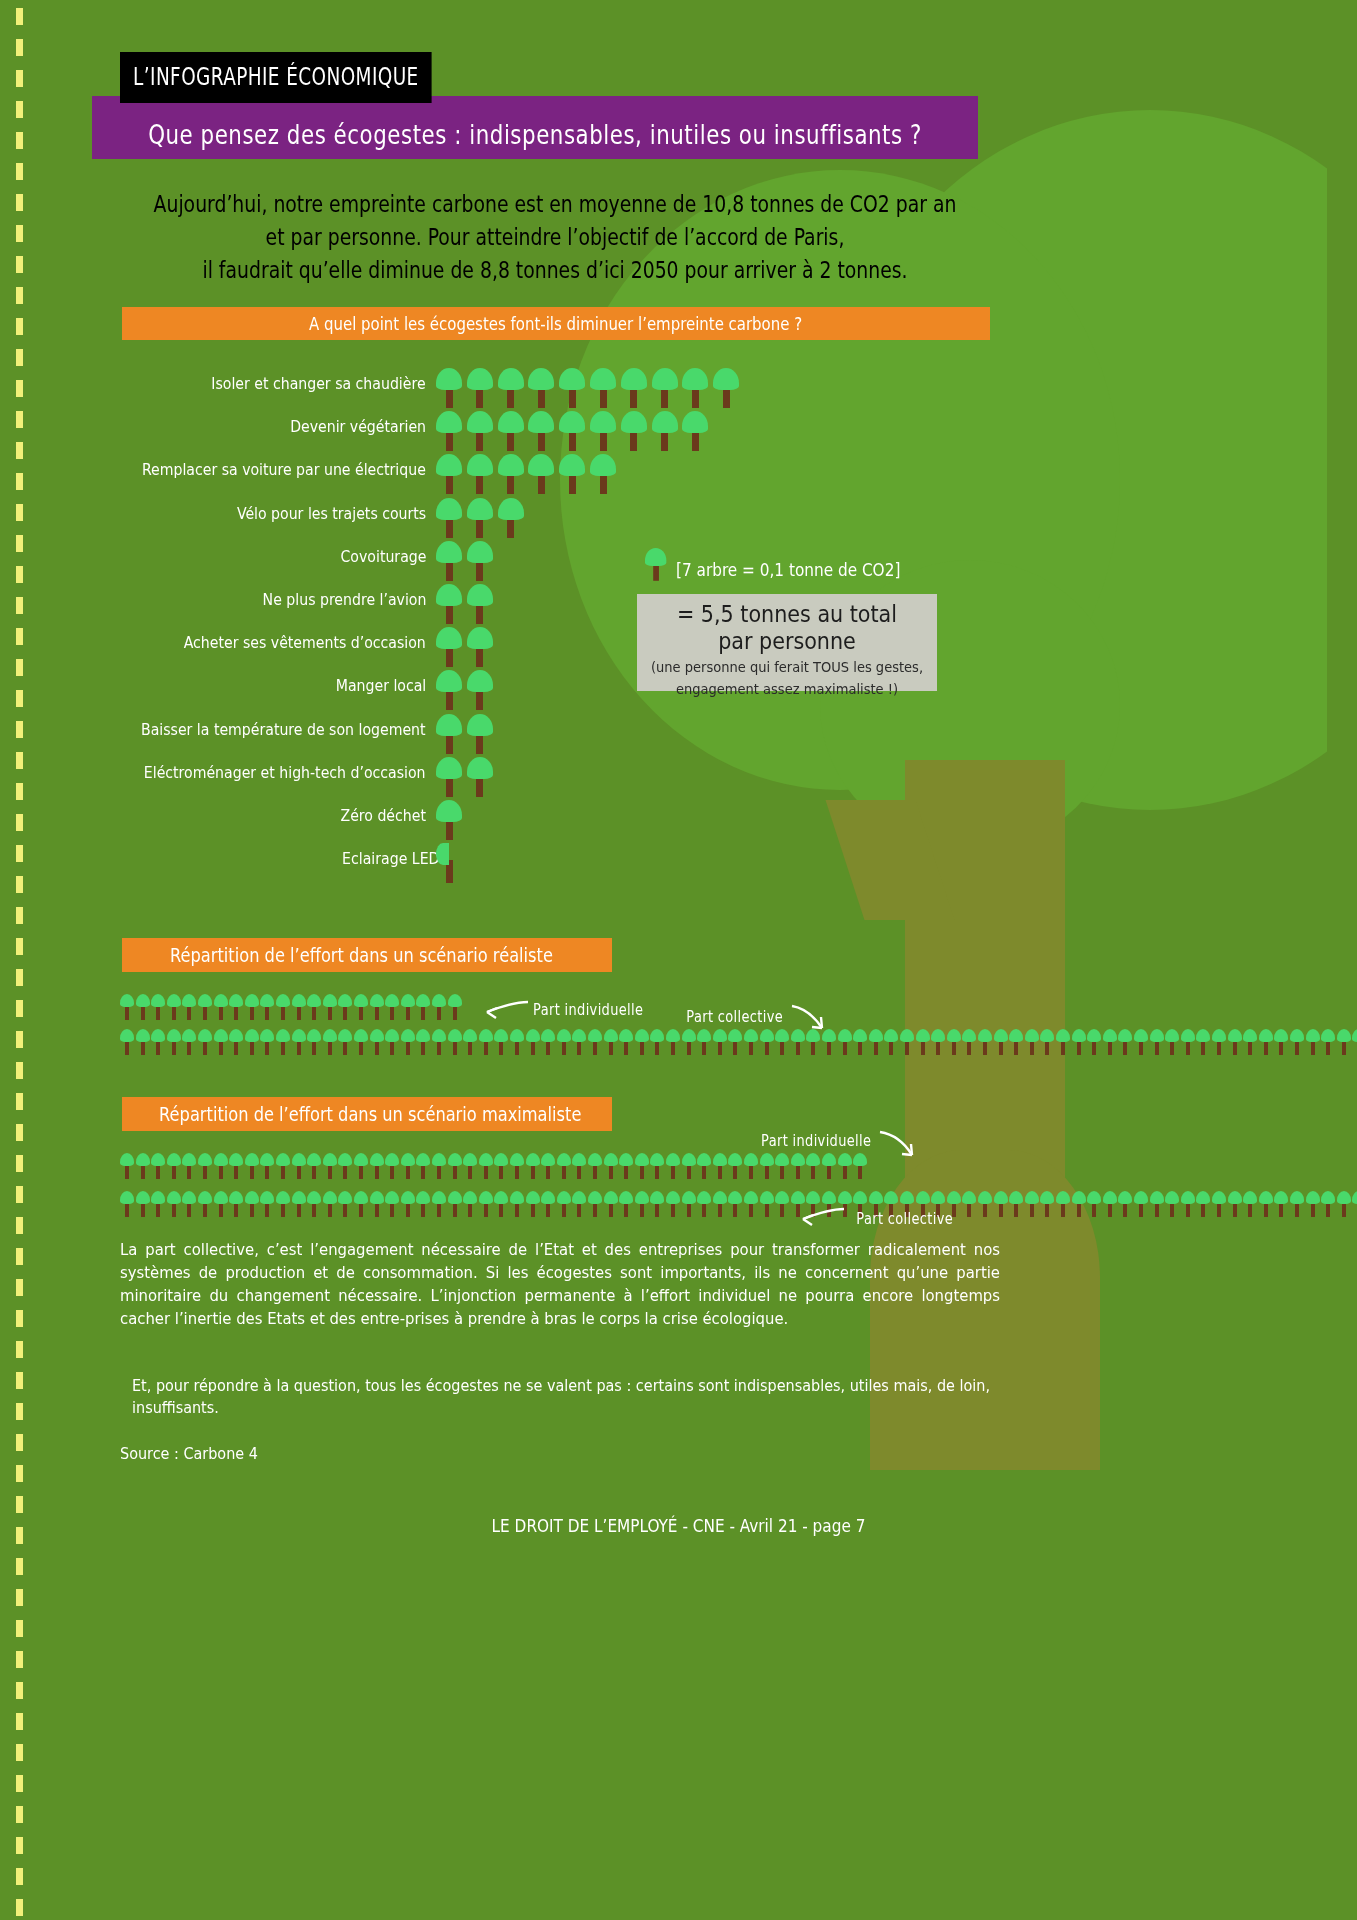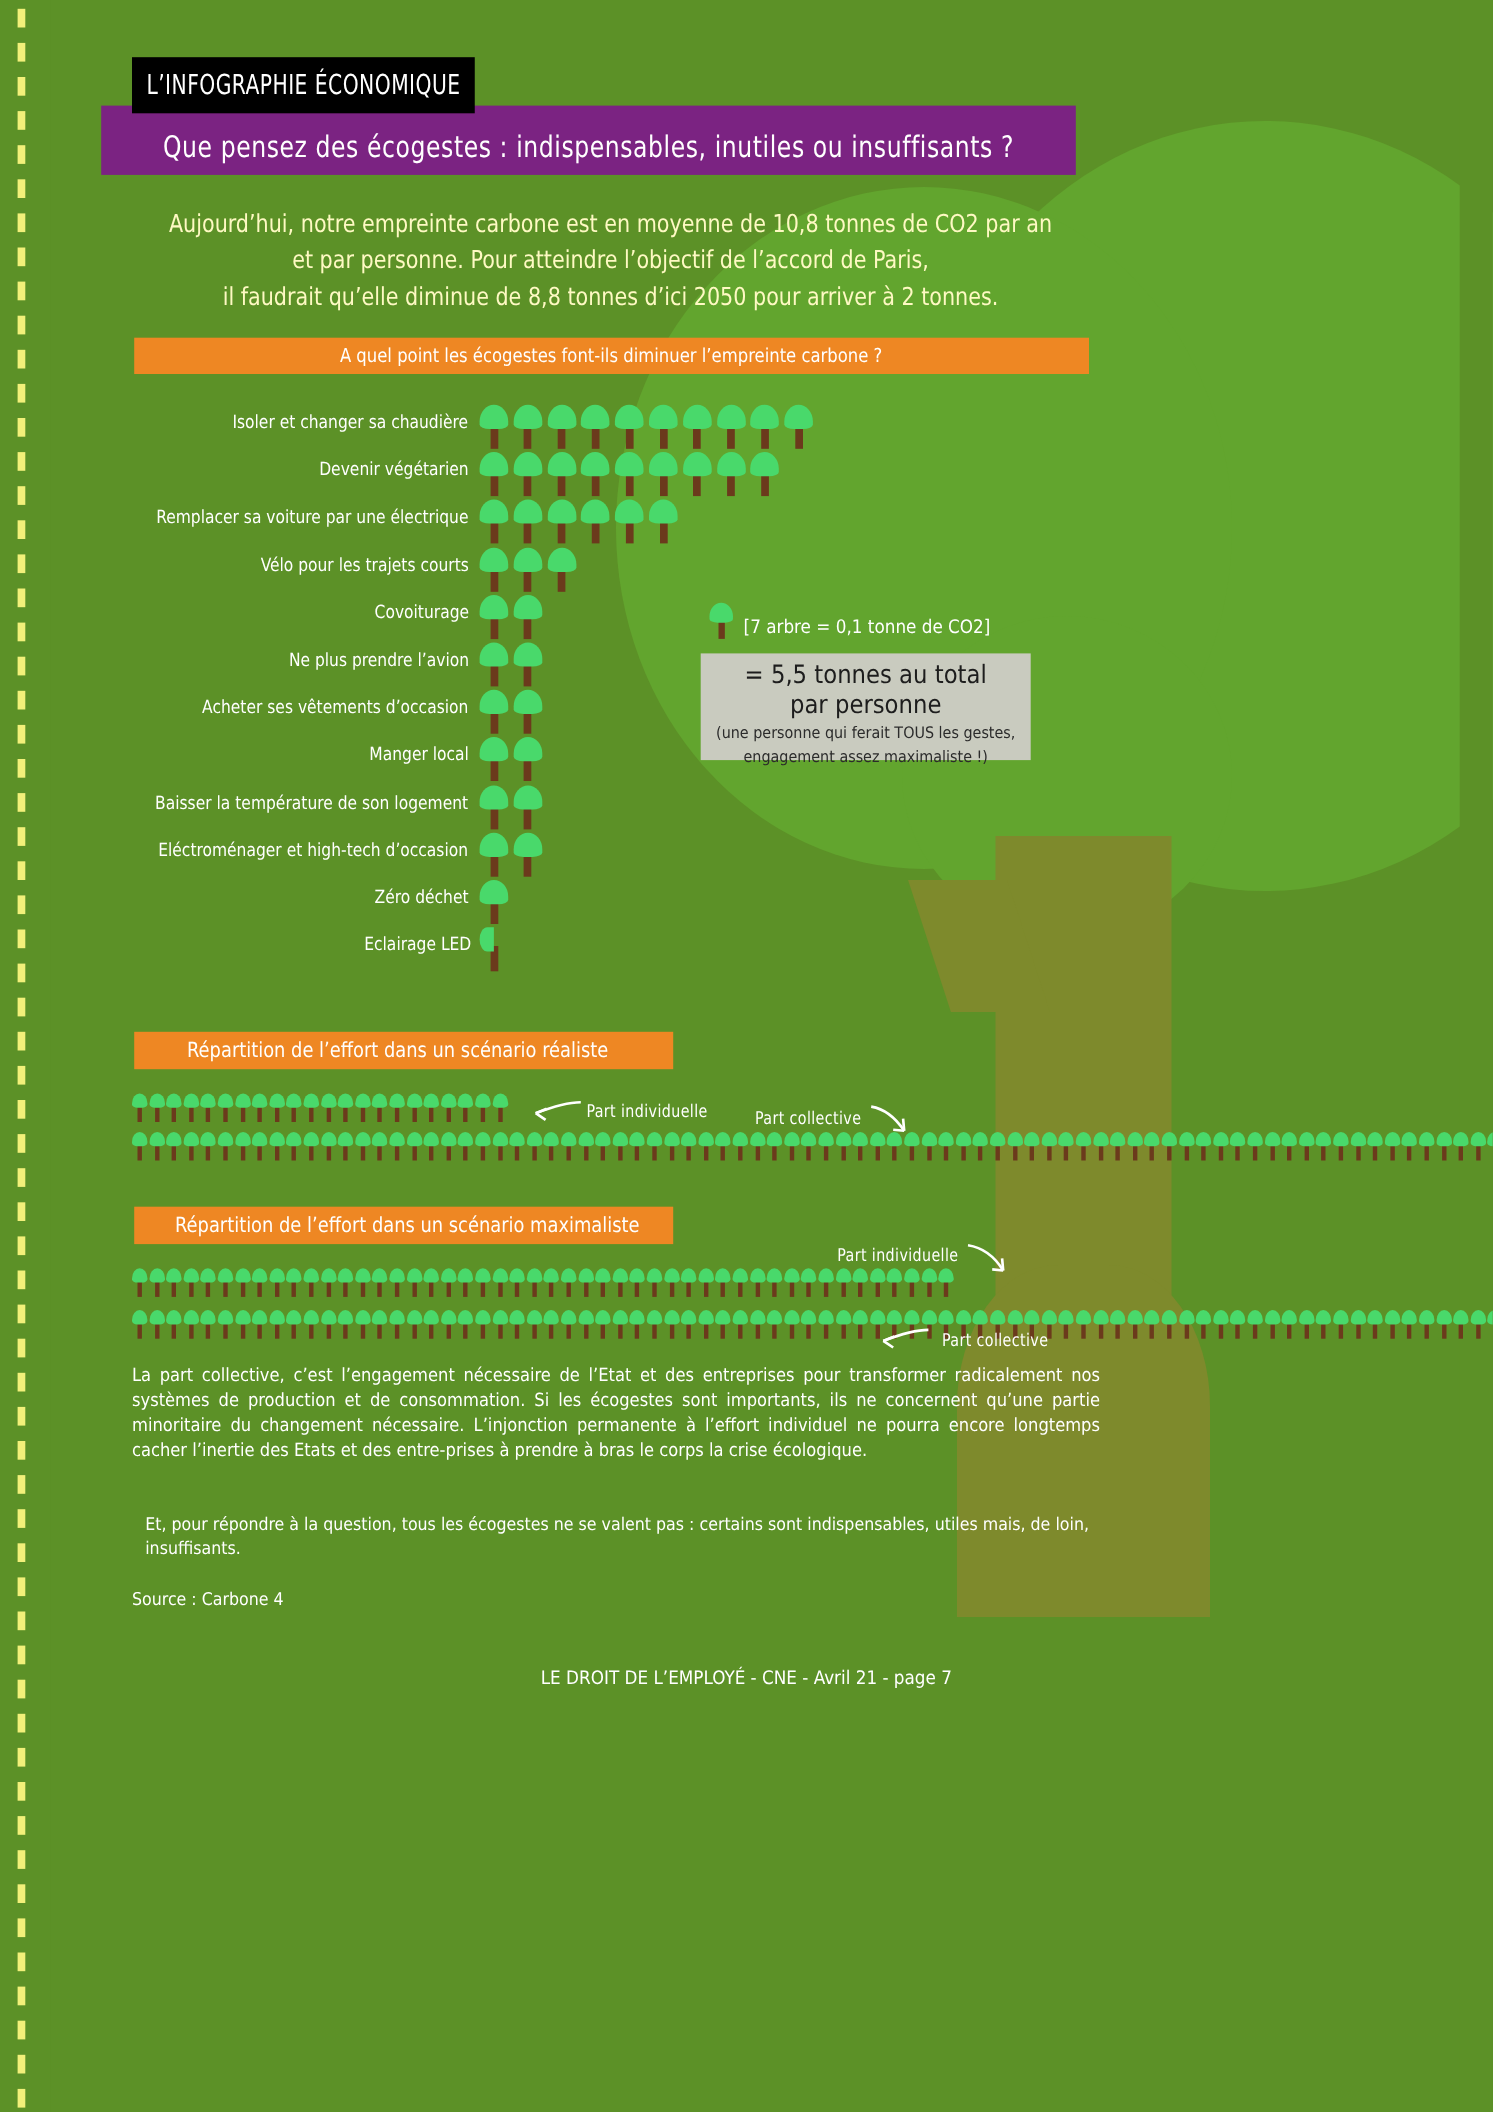--- a/index.html
+++ b/index.html
@@ -53,21 +53,21 @@
     position:absolute; left:0; right:0; bottom:9px;
     text-align:center; color:#fff;
     font-family:"DejaVu Sans Condensed","Liberation Sans Narrow","Liberation Sans",sans-serif;
     font-size:27px; letter-spacing:.6px; white-space:nowrap;
     transform:scaleX(.88);
   }
 
   
   .intro{
     position:absolute; left:120px; top:188px; width:870px;
-    text-align:center; color:#fef9c3;
+    text-align:center; color:#000000;
     font-family:"DejaVu Sans Condensed","Liberation Sans Narrow","Liberation Sans",sans-serif;
     font-size:22.5px; line-height:33px;
   }
   .intro div{ transform:scaleX(.93); }
 
   
   .banner{
     position:absolute; background:#ee8723; color:#fff;
     font-family:"DejaVu Sans Condensed","Liberation Sans Narrow","Liberation Sans",sans-serif;
     display:flex; align-items:center;
@@ -468,21 +468,21 @@
       <div class="row" style="left: 0px; top: 800px; width: 1000px;">
         <div class="rowlabel" style="right: auto; left: 106px;"><span>Zéro déchet</span></div>
         <div class="trees" style="left: 436px;">
           <div class="tree" style="left: 0px; top: 0px;">
             <i></i>
             <b></b>
           </div>
         </div>
       </div>
       <div class="row" style="left: 0px; top: 843.2px; width: 1000px;">
-        <div class="rowlabel" style="right: auto; left: 108px;"><span>Eclairage LED</span></div>
+        <div class="rowlabel" style="right: auto; left: 119px;"><span>Eclairage LED</span></div>
         <div class="trees" style="left: 436px;">
           <div class="tree" style="left: 0px; top: 0px;">
             <i></i>
             <b style="width: 13px; border-radius: 7px 0px 0px 7px / 11px 0px 0px 11px;"></b>
           </div>
         </div>
       </div>
     </div>
 
   <div class="legendtree">

